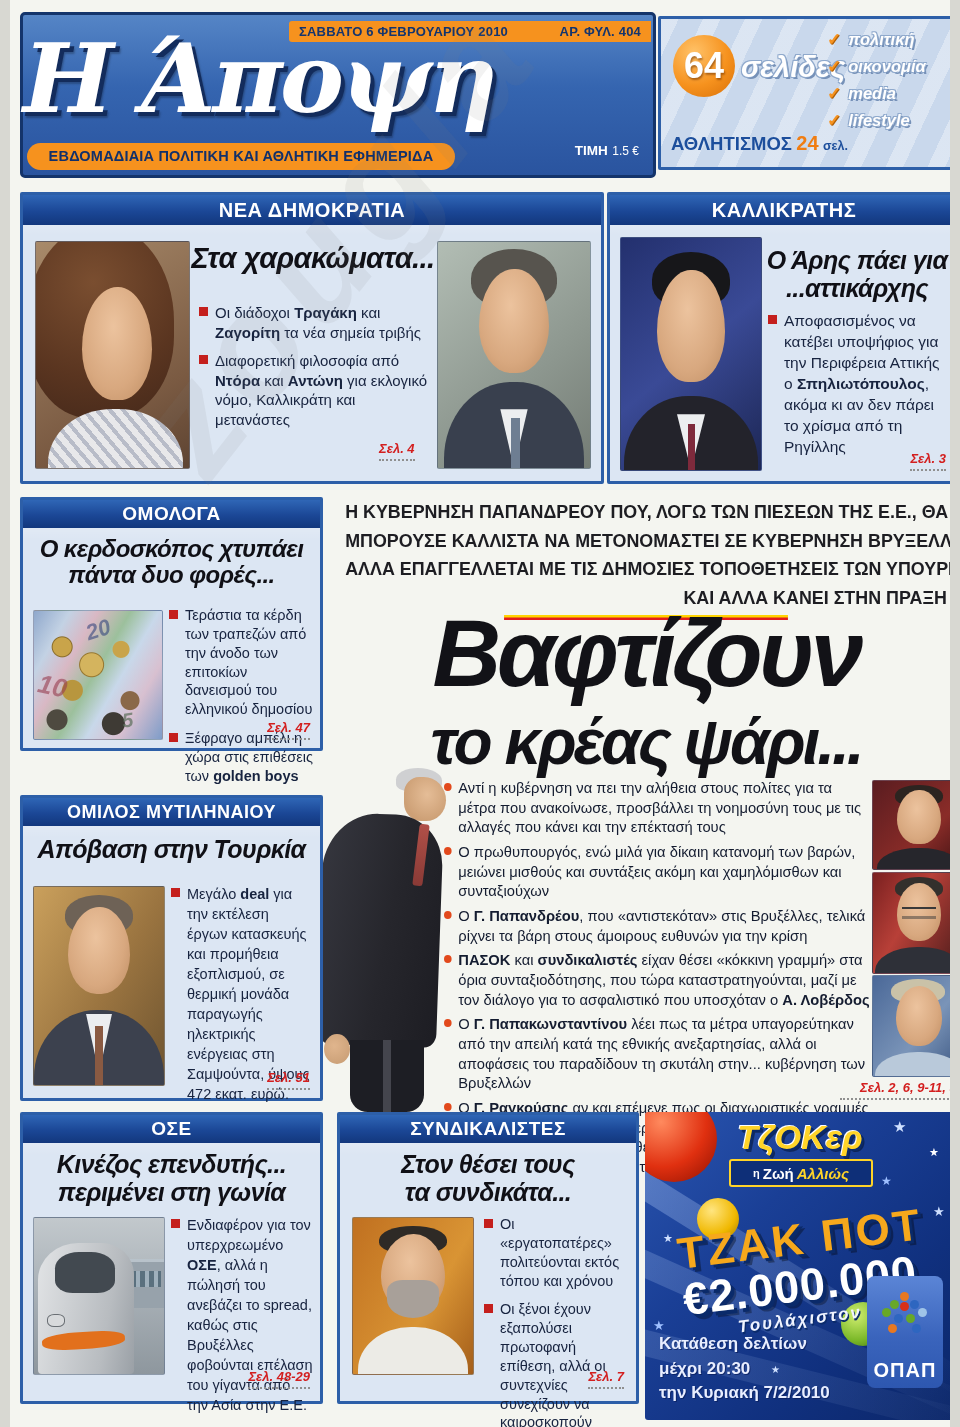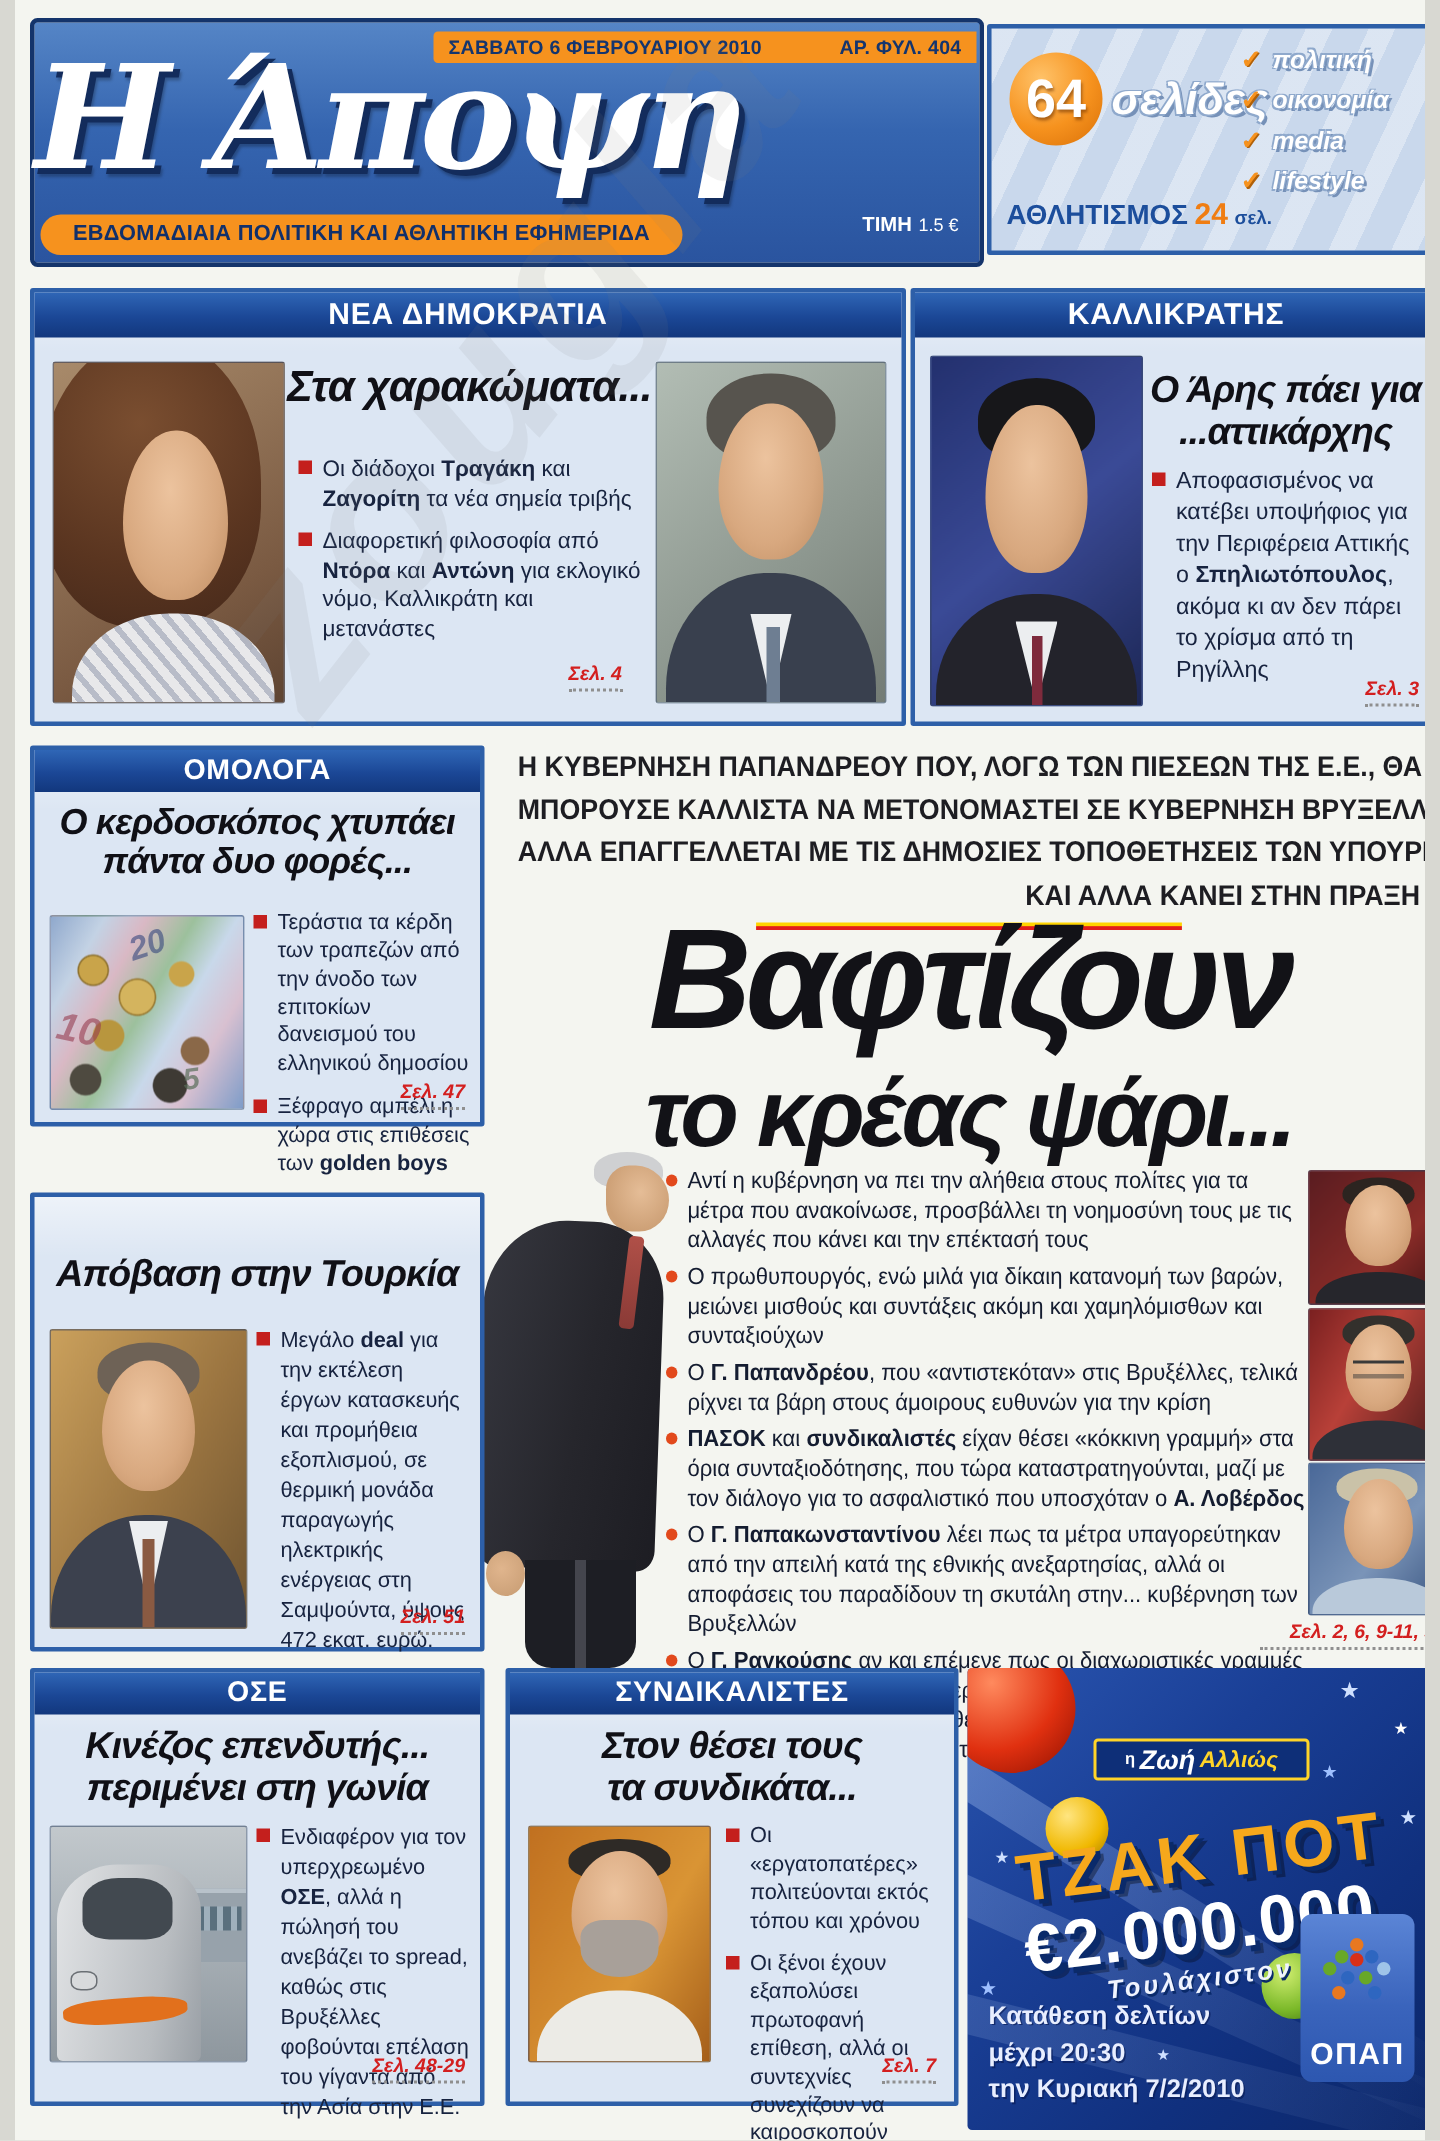--- a/index.html
+++ b/index.html
@@ -88,21 +88,21 @@
   .ad-ray{position:absolute;background:linear-gradient(90deg,rgba(190,215,255,.35),rgba(190,215,255,0));
     height:26px;width:420px;transform-origin:0 0;}
   .ball{position:absolute;border-radius:50%;}
   .ad-star{position:absolute;color:#cfe0ff;}
   .ad-logo{position:absolute;left:70px;top:6px;width:170px;text-align:center;font-size:34px;
     font-weight:bold;font-style:italic;color:#ffd428;letter-spacing:0;
     text-shadow:-1px -1px 0 #ffffff,2px 2px 0 #0a2a6a,3px 3px 0 rgba(0,0,0,.4);}
   .ad-tagline{position:absolute;left:84px;top:47px;width:140px;height:24px;background:#0e2f78;
     border:2px solid #ffd428;border-radius:3px;display:flex;align-items:center;justify-content:center;gap:3px;}
   .ad-tagline .t1{color:#fff;font-size:11px;font-weight:bold;}
-  .ad-tagline .t2{color:#fff;font-size:18px;font-weight:bold;font-style:italic;}
+  .ad-tagline .t2{color:#fff;font-size:15px;font-weight:bold;}
   .ad-tagline .t3{color:#ffd428;font-size:15px;font-weight:bold;font-style:italic;}
   .ad-jackpot{position:absolute;left:0;width:100%;top:102px;transform:rotate(-7deg);text-align:center;
     font-size:44px;font-weight:bold;color:#f6a81c;letter-spacing:3px;
     text-shadow:3px 3px 0 #0a2a6a,5px 5px 0 rgba(0,0,0,.35);}
   .ad-amount{position:absolute;left:0;width:100%;top:148px;transform:rotate(-7deg);text-align:center;
     font-size:45px;font-weight:bold;color:#ffffff;letter-spacing:1px;
     text-shadow:3px 4px 0 #0a2a6a,5px 6px 0 rgba(0,0,0,.3);}
   .ad-min{position:absolute;left:0;width:100%;top:198px;transform:rotate(-7deg);text-align:center;
     font-size:17px;font-weight:bold;font-style:italic;color:#f0f4ff;letter-spacing:2px;
     text-shadow:1px 2px 0 #0a2a6a;}
@@ -276,20 +276,21 @@
     <div class="ph-torso" style="left:2%;bottom:-2%;width:96%;height:28%;background:#2e3038;"></div>
   </div>
   <div class="photo" style="left:862px;top:975px;width:92px;height:100px;background:linear-gradient(130deg,#4a6898,#7a94b8 55%,#35507c);">
     <div class="ph-hair" style="left:20%;top:3%;width:58%;height:24%;background:#cac2a8;"></div>
     <div class="ph-face" style="left:25%;top:10%;width:50%;height:60%;"></div>
     <div class="ph-torso" style="left:2%;bottom:-2%;width:96%;height:26%;background:#b9c9da;"></div>
   </div>
   <div class="pageref main-pageref">Σελ. 2, 6, 9-11, 53</div>
 
   <section class="box" style="left:10px;top:795px;width:297px;height:300px;">
+    <div class="box-header" style="height:28px;line-height:28px;font-size:18px;">ΟΜΙΛΟΣ ΜΥΤΙΛΗΝΑΙΟΥ</div>
     <div class="headline" style="position:absolute;left:0;top:38px;width:100%;font-size:25px;">Απόβαση στην Τουρκία</div>
     <div class="photo" style="left:10px;top:88px;width:130px;height:198px;background:linear-gradient(120deg,#caa05c,#9a7440 55%,#6e5430);">
       <div class="ph-hair" style="left:24%;top:4%;width:52%;height:20%;background:#6e6256;"></div>
       <div class="ph-face" style="left:26%;top:10%;width:48%;height:44%;"></div>
       <div class="ph-torso" style="left:0;bottom:-2%;width:100%;height:40%;background:#3c414e;"></div>
       <div class="ph-wedge" style="left:40%;bottom:6%;width:20%;height:30%;"></div>
       <div class="ph-tie" style="left:47%;bottom:0;width:6%;height:30%;background:#8a5a42;"></div>
     </div>
     <div style="position:absolute;left:148px;top:86px;width:142px;">
       <p class="b-item" style="font-size:14.5px;line-height:1.38;"><span>Μεγάλο </span><span class="bb">deal</span><span> για την εκτέλεση έργων κατασκευής και προμήθεια εξοπλισμού, σε θερμική μονάδα παραγωγής ηλεκτρικής ενέργειας στη Σαμψούντα, ύψους 472 εκατ. ευρώ.</span></p>
@@ -349,20 +350,21 @@
     <span class="ad-star" style="left:8px;top:206px;font-size:13px;color:#9fc0ff;">★</span>
     <span class="ad-star" style="left:126px;top:252px;font-size:10px;">★</span>
     <span class="ad-star" style="left:42px;top:168px;font-size:15px;color:rgba(255,255,255,.55);">★</span>
 
     <div class="ball" style="left:-14px;top:-16px;width:86px;height:86px;background:radial-gradient(circle at 35% 30%,#ff8a5e,#e03010 55%,#8c1000);"></div>
     <div class="ball" style="left:52px;top:86px;width:42px;height:42px;background:radial-gradient(circle at 35% 30%,#ffe580,#f0b800 60%,#a07800);"></div>
     <div class="ball" style="left:196px;top:190px;width:44px;height:44px;background:radial-gradient(circle at 35% 30%,#d0ee70,#7ab828 60%,#3f7010);"></div>
     <div class="ball" style="left:224px;top:246px;width:30px;height:30px;background:radial-gradient(circle at 35% 30%,#d0ee70,#7ab828 60%,#3f7010);"></div>
     <div class="ball" style="left:262px;top:256px;width:17px;height:17px;background:radial-gradient(circle at 35% 30%,#ffcf90,#e07818 65%,#9a4c08);"></div>
 
+    <div class="ad-logo">ΤζΟΚερ</div>
     <div class="ad-tagline">
       <span class="t1">η</span>
       <span class="t2">Ζωή</span>
       <span class="t3">Αλλιώς</span>
     </div>
     <div class="ad-jackpot">ΤΖΑΚ ΠΟΤ</div>
     <div class="ad-amount">€2.000.000</div>
     <div class="ad-min">Τουλάχιστον</div>
     <div class="ad-deadline">
       <div>Κατάθεση δελτίων</div>

